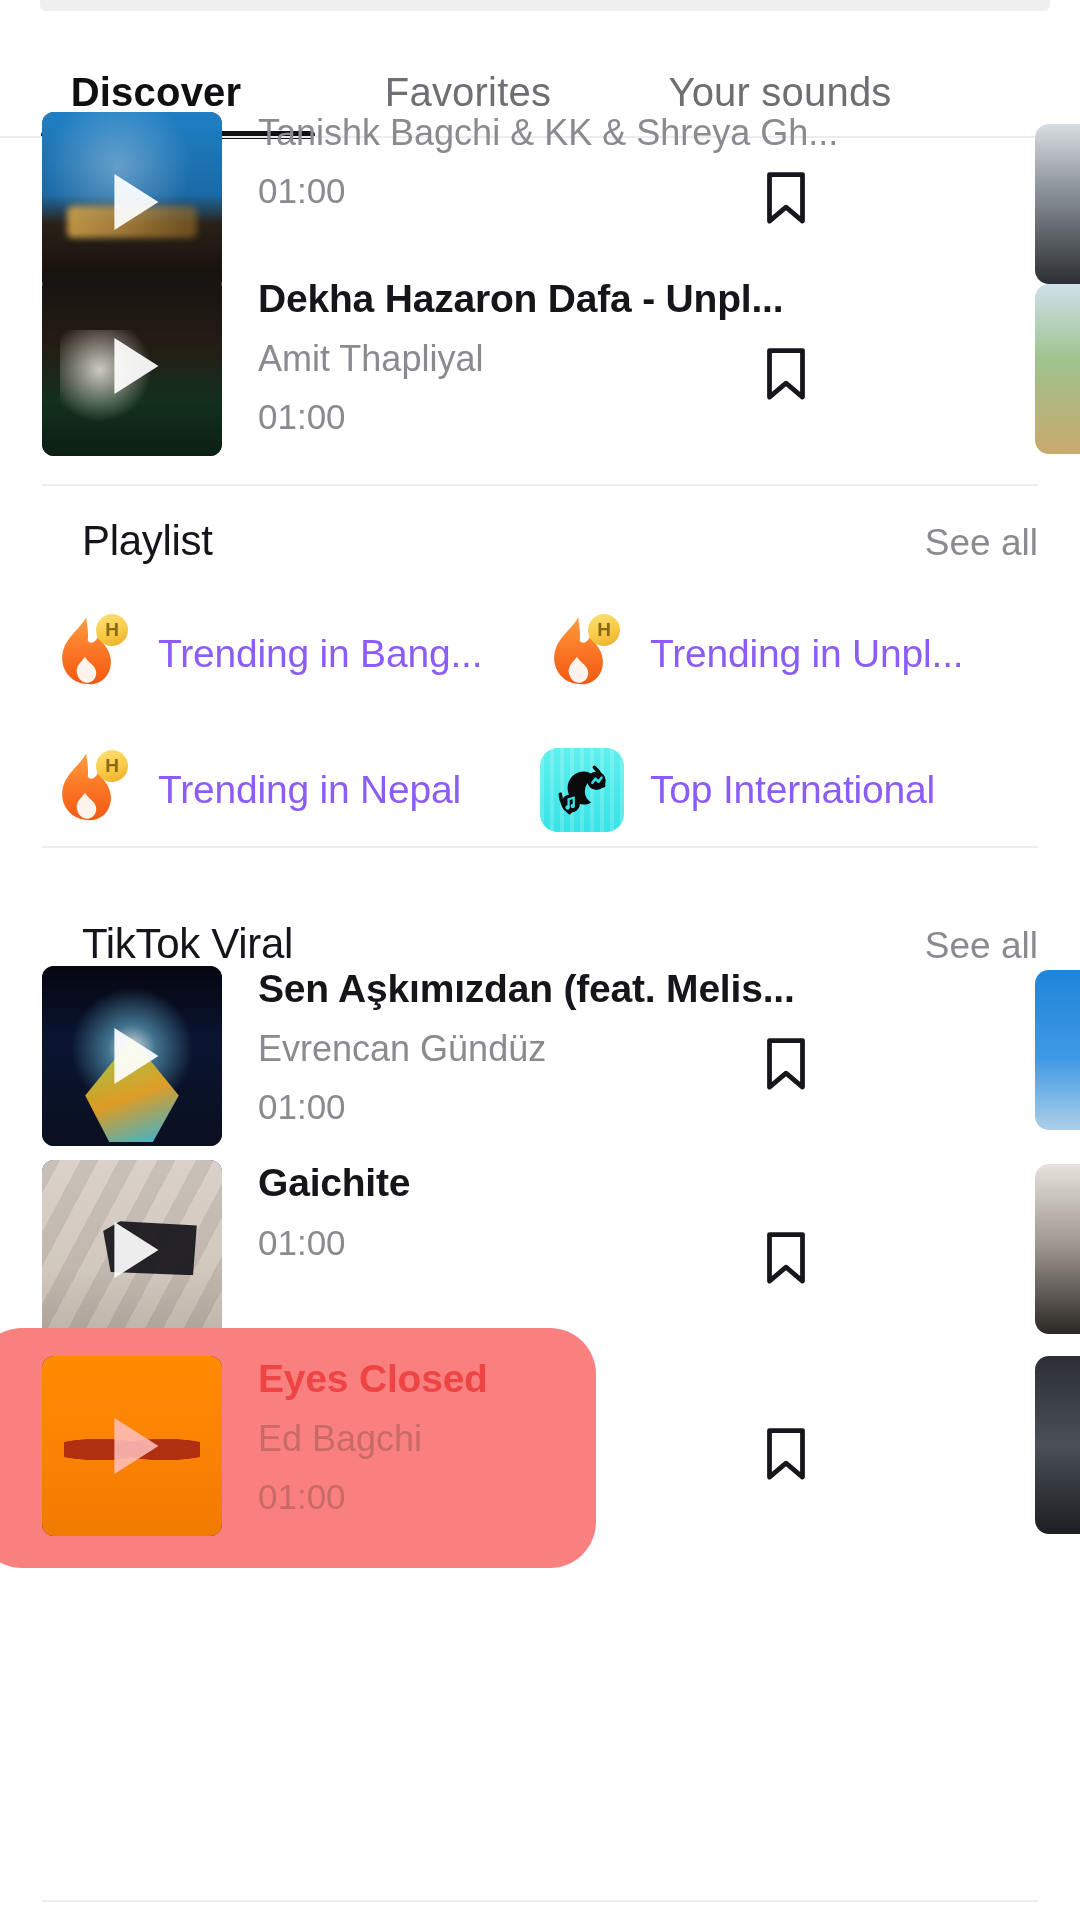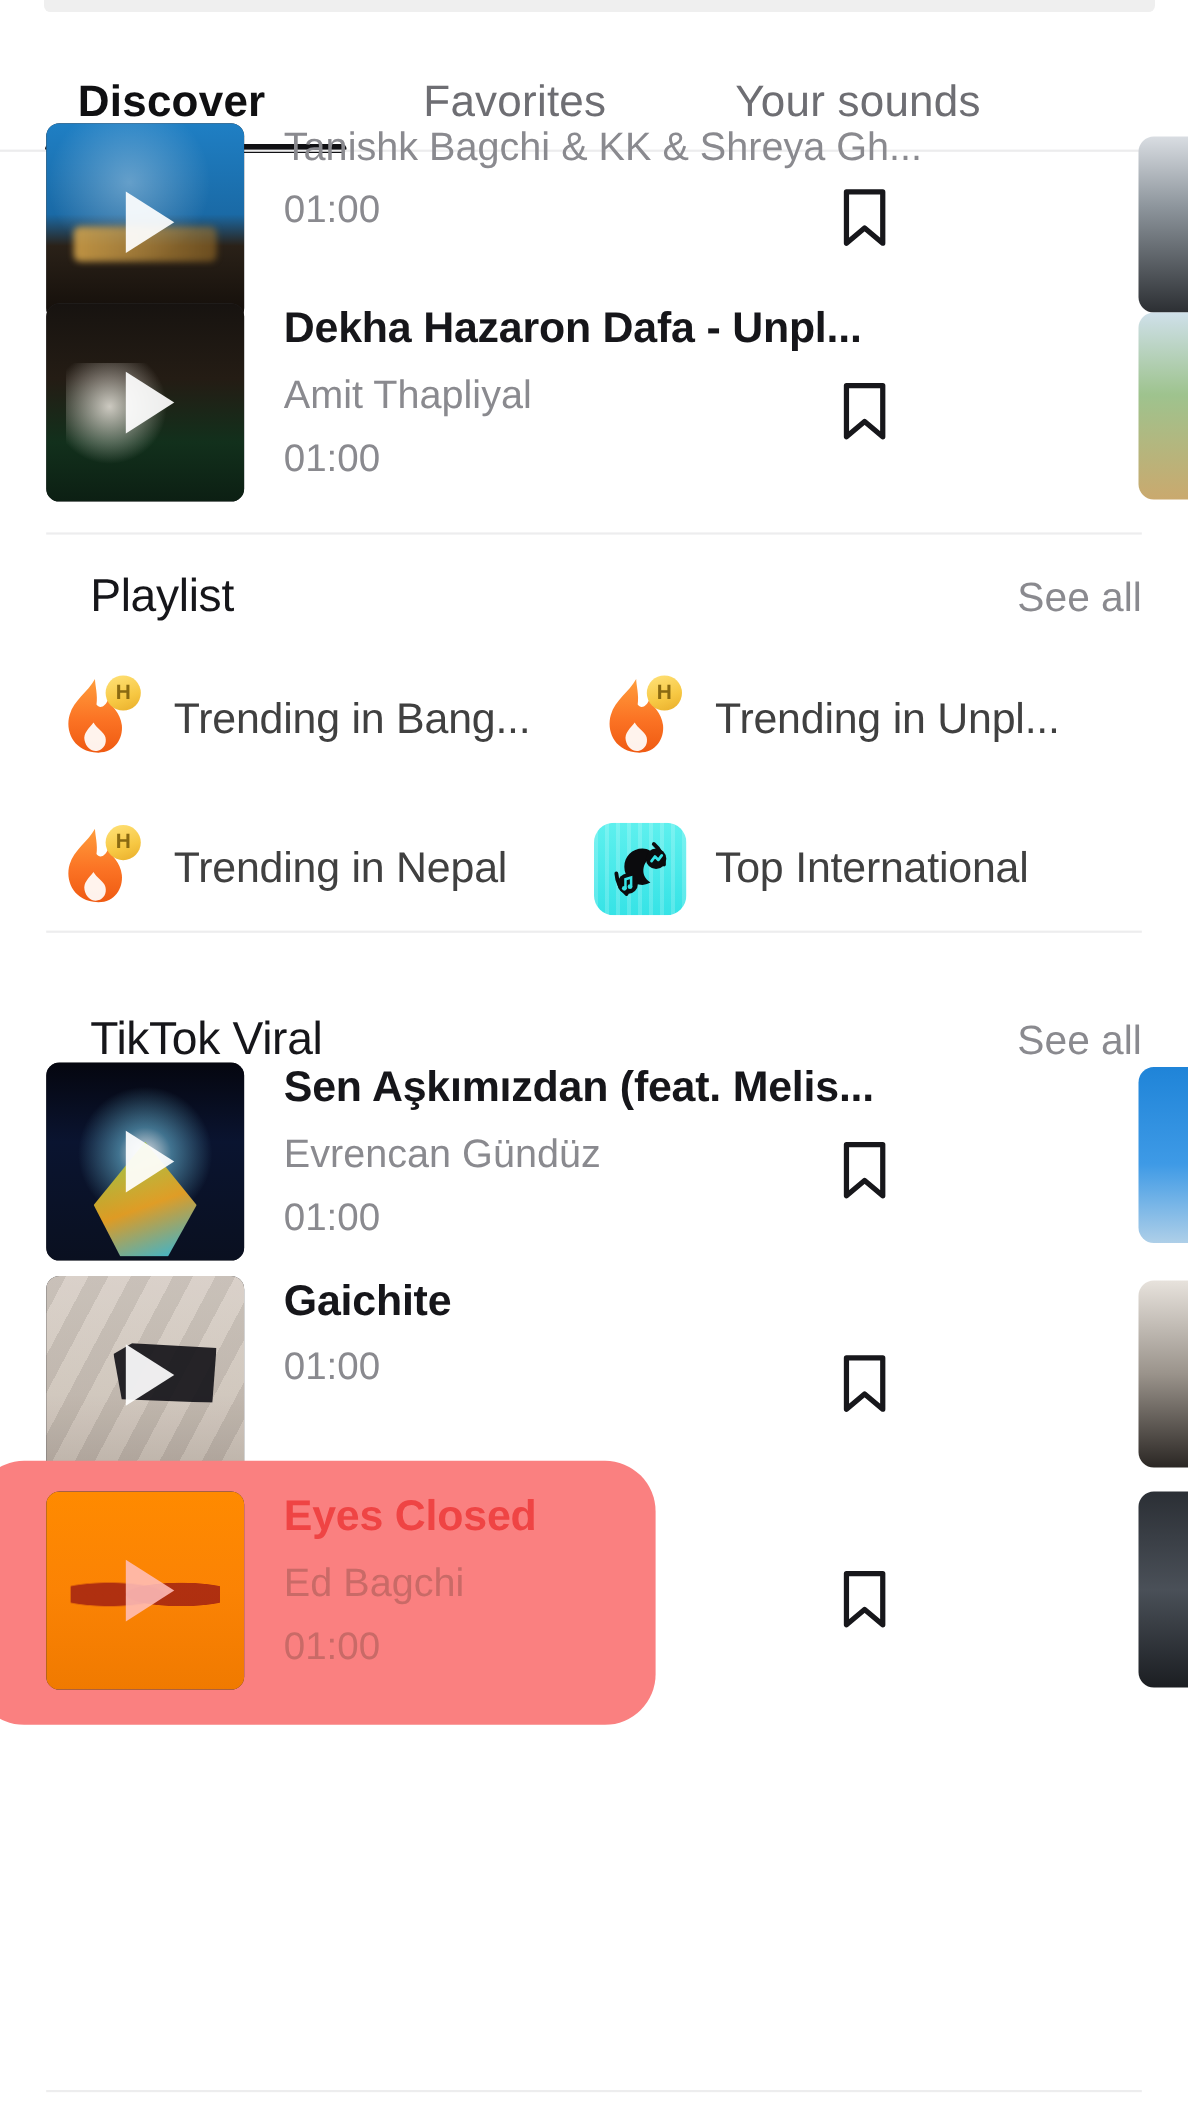--- a/index.html
+++ b/index.html
@@ -209,21 +209,21 @@
     height: 92px;
   }
   .pl-icon {
     width: 84px;
     height: 84px;
     flex: 0 0 84px;
     position: relative;
   }
   .pl-label {
     font-size: 39px;
-    color: #404040;
+    color: #8b5cf6;
     margin-left: 26px;
     white-space: nowrap;
     letter-spacing: -0.2px;
   }
 
   
   .flame-wrap { position: relative; width: 84px; height: 84px; }
   .flame-wrap svg { position: absolute; left: 4px; top: 4px; width: 66px; height: 76px; }
   .h-badge {
     position: absolute;

